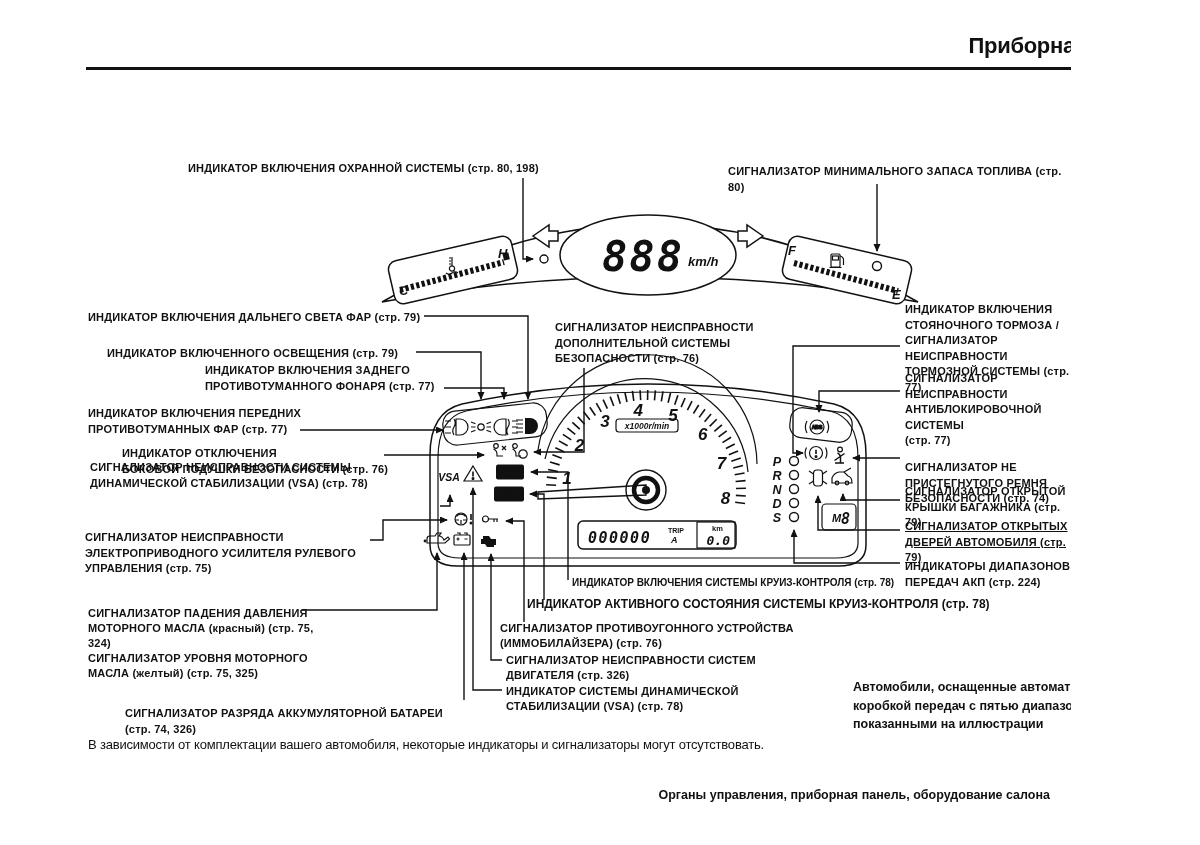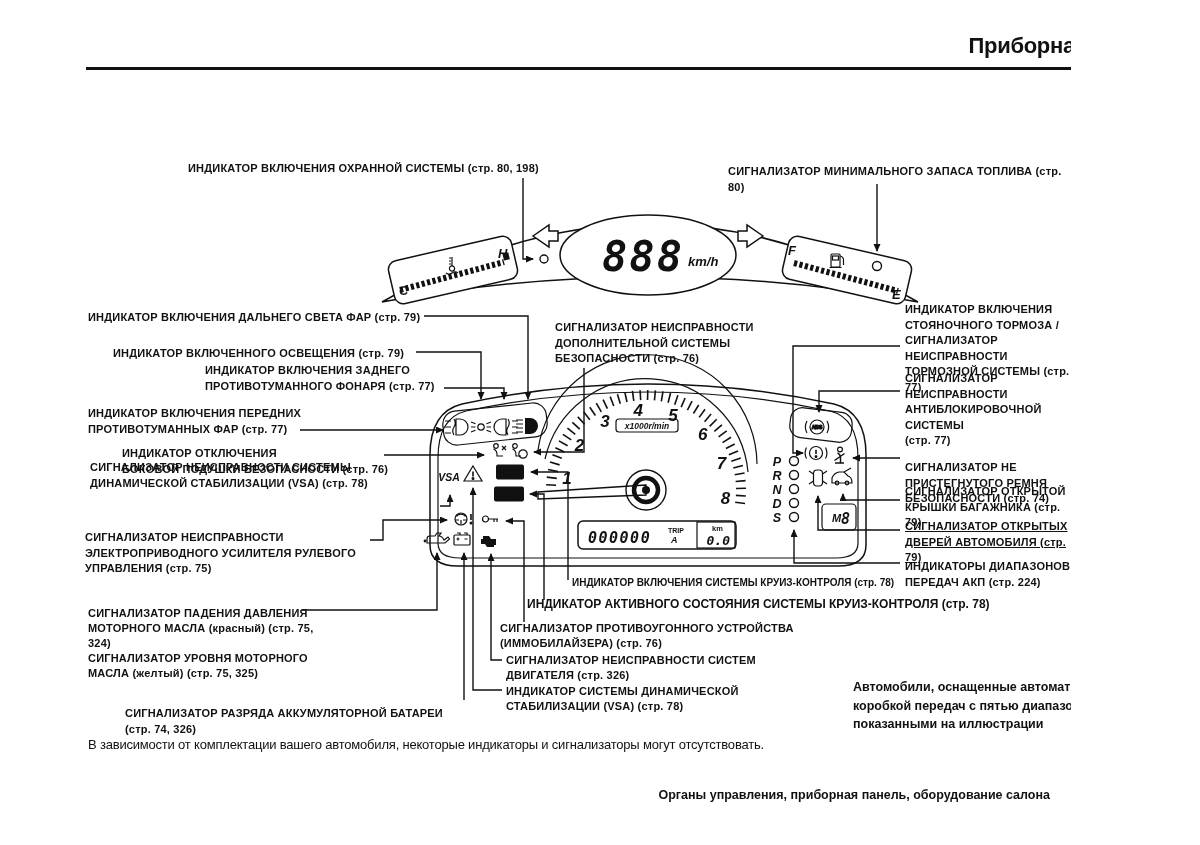--- a/index.html
+++ b/index.html
@@ -292,21 +292,21 @@
       <path d="M900,458 H853" marker-end="url(#arr)"></path>
       <path d="M900,500 H843 V494" marker-end="url(#arr)"></path>
       <path d="M900,530 H818 V496" marker-end="url(#arr)"></path>
       <path d="M900,563 H794 V530" marker-end="url(#arr)"></path>
     </g>
   </svg>
 
   <div class="callout" style="left:188px;top:161px;">ИНДИКАТОР ВКЛЮЧЕНИЯ ОХРАННОЙ СИСТЕМЫ (стр. 80, 198)</div>
   <div class="callout" style="left:728px;top:164px;">СИГНАЛИЗАТОР МИНИМАЛЬНОГО ЗАПАСА ТОПЛИВА (стр. 80)</div>
   <div class="callout" style="left:88px;top:310px;">ИНДИКАТОР ВКЛЮЧЕНИЯ ДАЛЬНЕГО СВЕТА ФАР (стр. 79)</div>
-  <div class="callout" style="left:98px;top:346px;padding-left:15px;">ИНДИКАТОР ВКЛЮЧЕННОГО ОСВЕЩЕНИЯ (стр. 79)</div>
+  <div class="callout" style="left:92px;top:346px;padding-left:15px;">ИНДИКАТОР ВКЛЮЧЕННОГО ОСВЕЩЕНИЯ (стр. 79)</div>
   <div class="callout" style="left:205px;top:363px;">ИНДИКАТОР ВКЛЮЧЕНИЯ ЗАДНЕГО
 ПРОТИВОТУМАННОГО ФОНАРЯ (стр. 77)</div>
   <div class="callout" style="left:88px;top:406px;">ИНДИКАТОР ВКЛЮЧЕНИЯ ПЕРЕДНИХ
 ПРОТИВОТУМАННЫХ ФАР (стр. 77)</div>
   <div class="callout" style="left:122px;top:446px;">ИНДИКАТОР ОТКЛЮЧЕНИЯ
 БОКОВОЙ ПОДУШКИ БЕЗОПАСНОСТИ (стр. 76)</div>
   <div class="callout" style="left:90px;top:460px;">СИГНАЛИЗАТОР НЕИСПРАВНОСТИ СИСТЕМЫ
 ДИНАМИЧЕСКОЙ СТАБИЛИЗАЦИИ (VSA) (стр. 78)</div>
   <div class="callout" style="left:85px;top:530px;">СИГНАЛИЗАТОР НЕИСПРАВНОСТИ
 ЭЛЕКТРОПРИВОДНОГО УСИЛИТЕЛЯ РУЛЕВОГО

